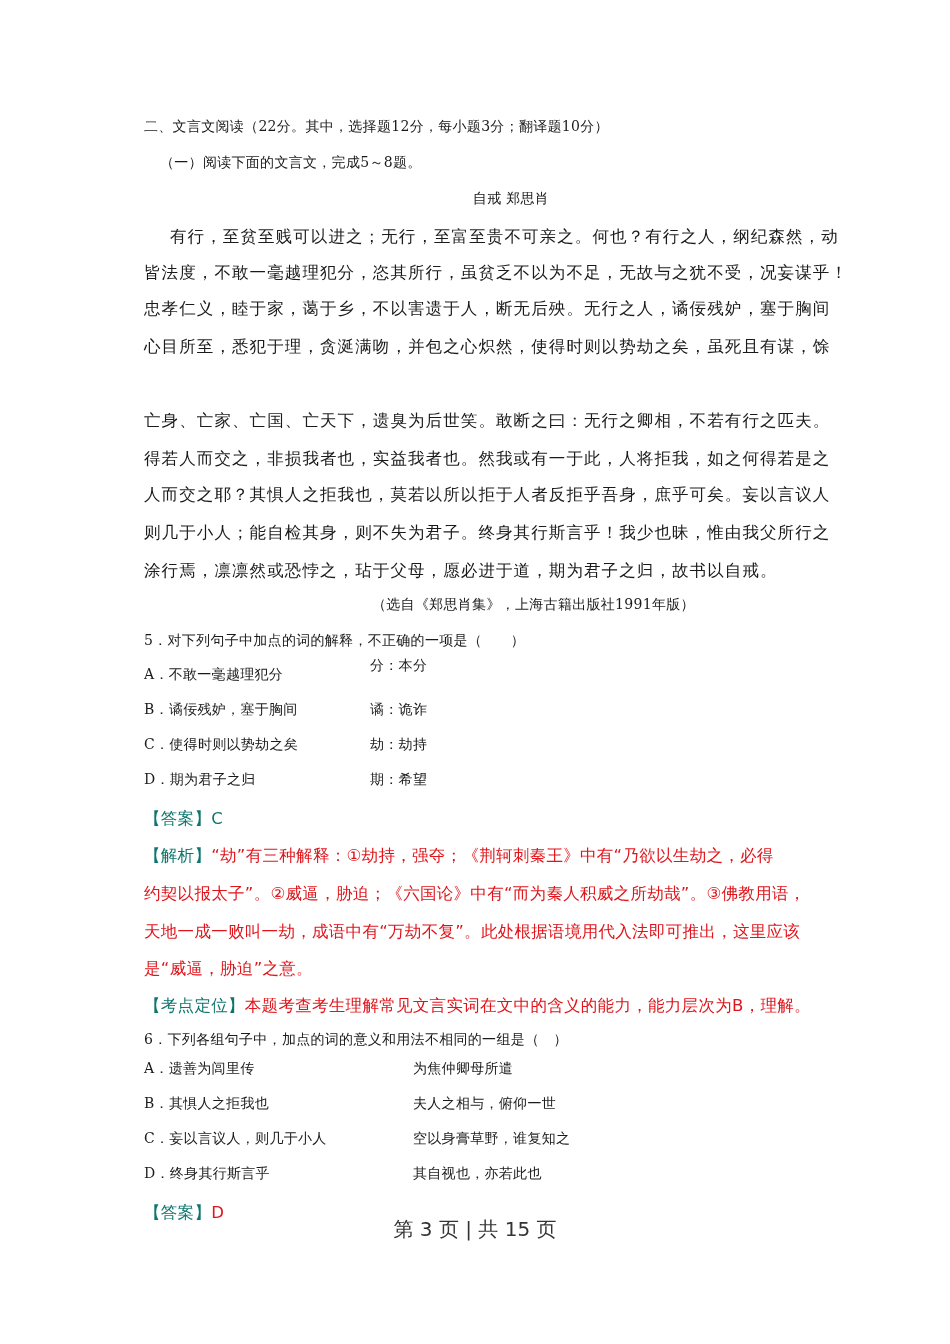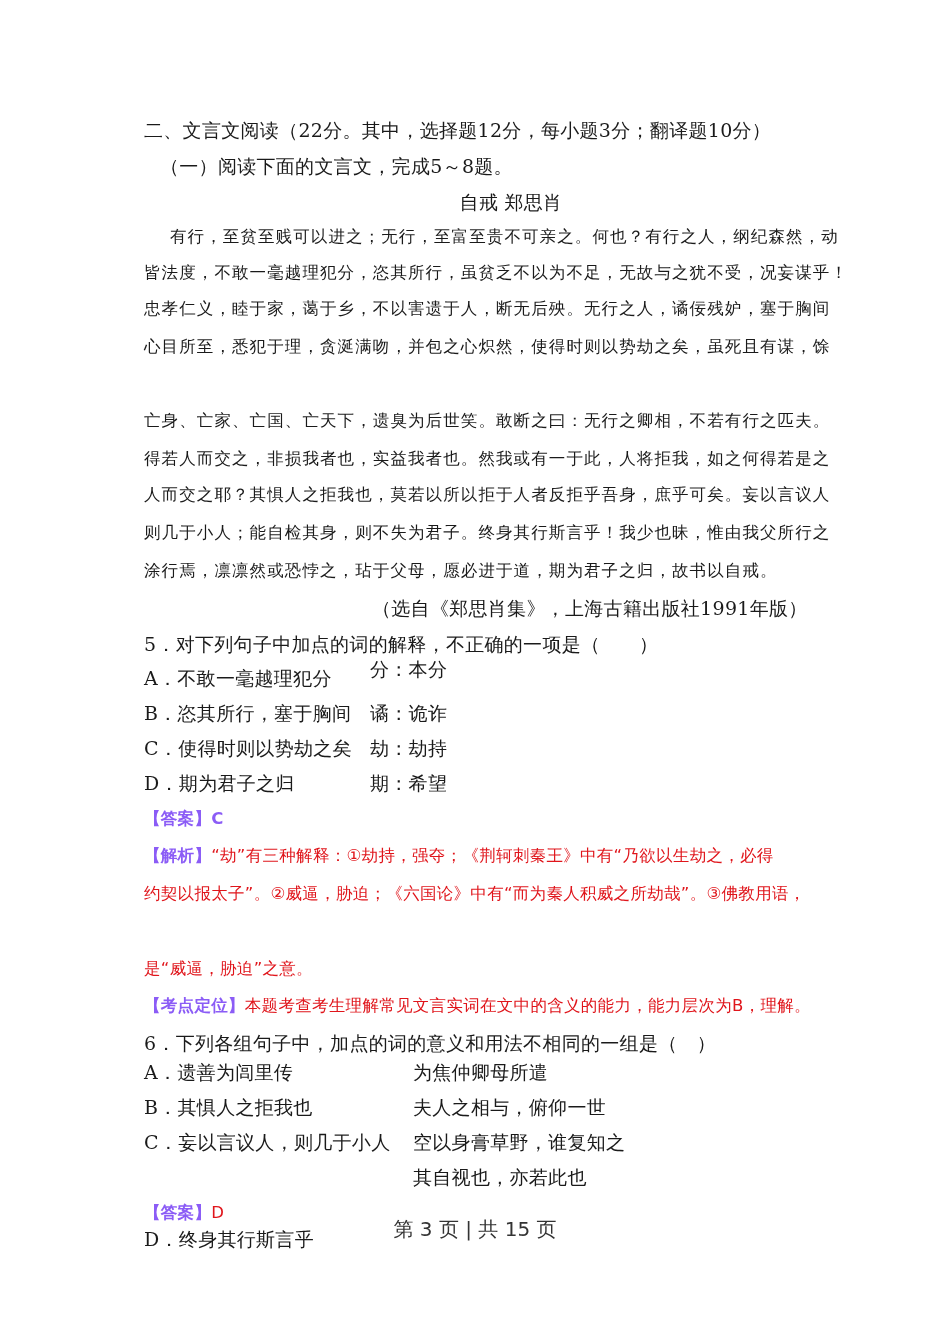--- a/index.html
+++ b/index.html
@@ -1,23 +1,23 @@
 <!DOCTYPE html>
 <html><head>
 <meta charset="utf-8">
 <style>
   html, body { margin:0; padding:0; background:#ffffff; }
   body { width:950px; height:1344px; position:relative; overflow:hidden;
          font-family:"DejaVu Serif","Liberation Serif",serif; color:#1a1a1a; }
   .page { position:absolute; left:0; top:0; width:950px; height:1344px; }
-  .line { position:absolute; left:144px; font-size:19px; white-space:nowrap; letter-spacing:0.3px; }
+  .line { position:absolute; left:144px; font-size:14px; white-space:nowrap; letter-spacing:0.3px; }
   .body-line { font-size:16.5px; letter-spacing:1.1px; }
   .center { text-align:center; }
   .red { color:#e0151b; font-family:"DejaVu Sans","Liberation Sans",sans-serif; font-size:16.5px; }
-  .tag { font-weight:bold; color:#8b5cf6; }
+  .tag { font-weight:normal; color:#0f766e; }
   .footer { position:absolute; top:1216px; left:0; width:950px; text-align:center; font-size:20px;
             font-family:"DejaVu Sans","Liberation Sans",sans-serif; color:#333; }
 </style>
 </head>
 <body>
 
 <div class="page">
 
   <div class="line" style="top:118px;">二、文言文阅读（22分。其中，选择题12分，每小题3分；翻译题10分）</div>
   <div class="line" style="top:154px;left:160px;">（一）阅读下面的文言文，完成5～8题。</div>
@@ -30,38 +30,39 @@
   <div class="line body-line" style="top:410px;">亡身、亡家、亡国、亡天下，遗臭为后世笑。敢断之曰：无行之卿相，不若有行之匹夫。</div>
   <div class="line body-line" style="top:484px;">人而交之耶？其惧人之拒我也，莫若以所以拒于人者反拒乎吾身，庶乎可矣。妄以言议人</div>
   <div class="line body-line" style="top:448px;">得若人而交之，非损我者也，实益我者也。然我或有一于此，人将拒我，如之何得若是之</div>
   <div class="line body-line" style="top:560px;">涂行焉，凛凛然或恐悖之，玷于父母，愿必进于道，期为君子之归，故书以自戒。</div>
   <div class="line body-line" style="top:522px;">则几于小人；能自检其身，则不失为君子。终身其行斯言乎！我少也昧，惟由我父所行之</div>
   <div class="line" style="top:596px;left:372px;">（选自《郑思肖集》，上海古籍出版社1991年版）</div>
 
   <div class="line" style="top:632px;">5．对下列句子中加点的词的解释，不正确的一项是（　　）</div>
   <div class="line" style="top:666px;">A．不敢一毫越理犯分</div>
   <div class="line" style="top:657px;left:370px;">分：本分</div>
-  <div class="line" style="top:701px;">B．恣其所行，塞于胸间</div>
+  <div class="line" style="top:701px;">B．谲佞残妒，塞于胸间</div>
   <div class="line" style="top:701px;left:370px;">谲：诡诈</div>
   <div class="line" style="top:736px;">C．使得时则以势劫之矣</div>
   <div class="line" style="top:736px;left:370px;">劫：劫持</div>
   <div class="line" style="top:771px;">D．期为君子之归</div>
   <div class="line" style="top:771px;left:370px;">期：希望</div>
 
   <div class="line red" style="top:808px;"><span class="tag">【答案】</span><span class="tag">C</span></div>
   <div class="line red" style="top:845px;"><span class="tag">【解析】</span><span>“劫”有三种解释：①劫持，强夺；《荆轲刺秦王》中有“乃欲以生劫之，必得</span></div>
   <div class="line red" style="top:883px;">约契以报太子”。②威逼，胁迫；《六国论》中有“而为秦人积威之所劫哉”。③佛教用语，</div>
+  <div class="line red" style="top:921px;">天地一成一败叫一劫，成语中有“万劫不复”。此处根据语境用代入法即可推出，这里应该</div>
   <div class="line red" style="top:958px;">是“威逼，胁迫”之意。</div>
   <div class="line red" style="top:995px;"><span class="tag">【考点定位】</span><span>本题考查考生理解常见文言实词在文中的含义的能力，能力层次为B，理解。</span></div>
 
   <div class="line" style="top:1031px;">6．下列各组句子中，加点的词的意义和用法不相同的一组是（　）</div>
   <div class="line" style="top:1060px;">A．遗善为闾里传</div>
   <div class="line" style="top:1060px;left:413px;">为焦仲卿母所遣</div>
   <div class="line" style="top:1095px;">B．其惧人之拒我也</div>
   <div class="line" style="top:1095px;left:413px;">夫人之相与，俯仰一世</div>
   <div class="line" style="top:1130px;">C．妄以言议人，则几于小人</div>
   <div class="line" style="top:1130px;left:413px;">空以身膏草野，谁复知之</div>
-  <div class="line" style="top:1227px;">D．终身其行斯言乎</div>
+  <div class="line" style="top:1165px;">D．终身其行斯言乎</div>
   <div class="line" style="top:1165px;left:413px;">其自视也，亦若此也</div>
   <div class="line red" style="top:1202px;"><span class="tag">【答案】</span><span>D</span></div>
 
   <div class="footer">第 3 页 | 共 15 页</div>
 </div>
 
 </body></html>

